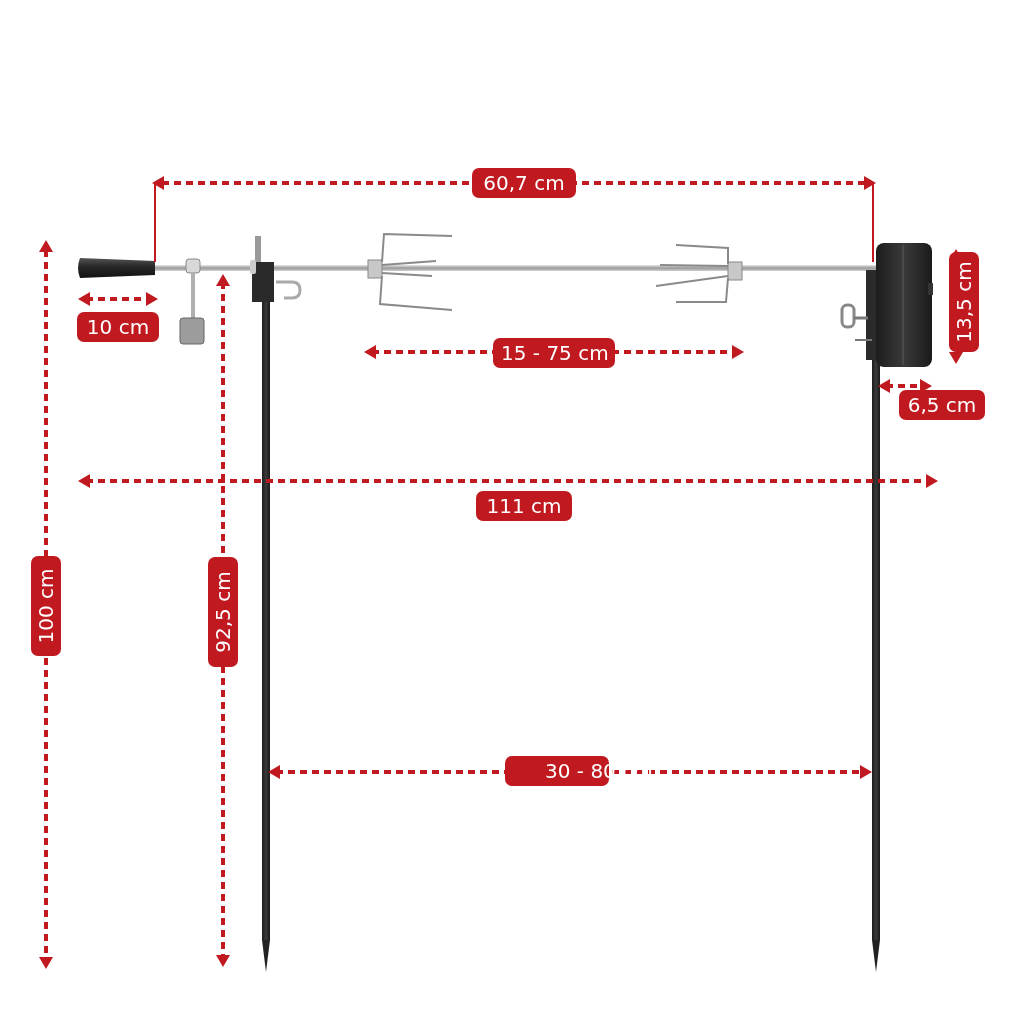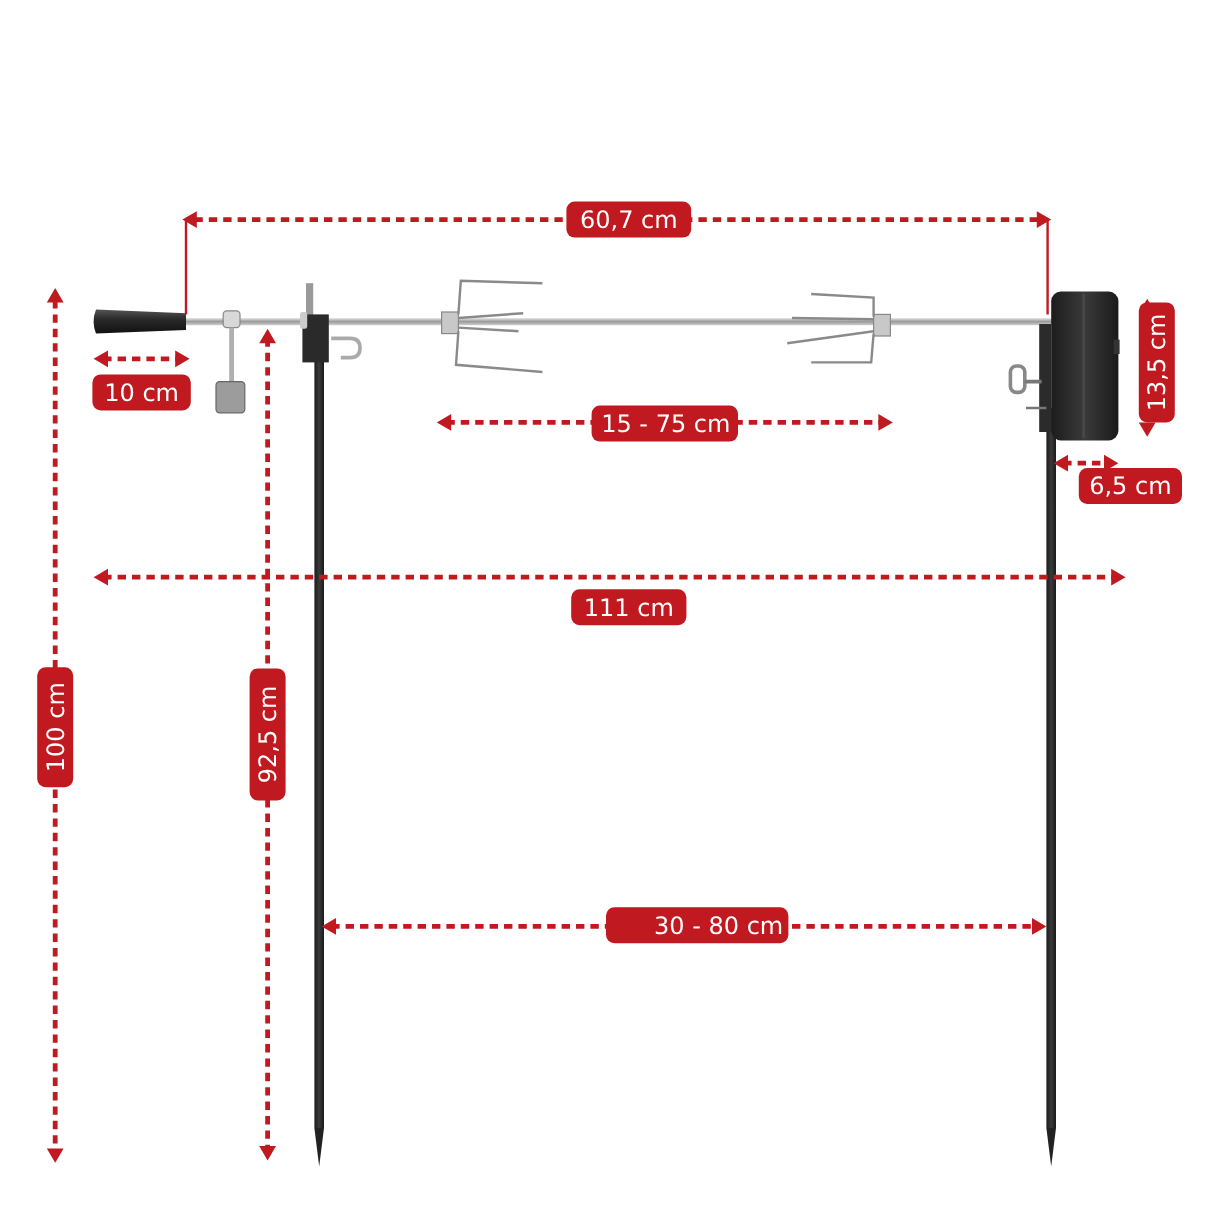--- a/index.html
+++ b/index.html
@@ -148,14 +148,14 @@
 
   
   <div class="label" style="left:472px; top:168px; width:104px;">60,7 cm</div>
   <div class="label" style="left:77px; top:312px; width:82px;">10 cm</div>
   <div class="label" style="left:493px; top:338px; width:122px;">15 - 75 cm</div>
   <div class="label vert" style="left:949px; top:287px; width:100px; transform: translate(-35px,0) rotate(-90deg);">13,5 cm</div>
   <div class="label" style="left:863px; top:390px; width:86px;margin-left:36px;">6,5 cm</div>
   <div class="label" style="left:476px; top:466px; width:96px;margin-top:25px;">111 cm</div>
   <div class="label vert" style="left:-4px; top:591px; width:100px; transform: rotate(-90deg);">100 cm</div>
   <div class="label vert" style="left:168px; top:597px; width:110px; transform: rotate(-90deg);">92,5 cm</div>
-  <div class="label" style="left:505px; top:756px; width:152px;padding-left:40px;">30 - 80 cm</div>
+  <div class="label" style="left:505px; top:756px; width:104px;padding-left:40px;">30 - 80 cm</div>
 </div>
 
 </body></html>

